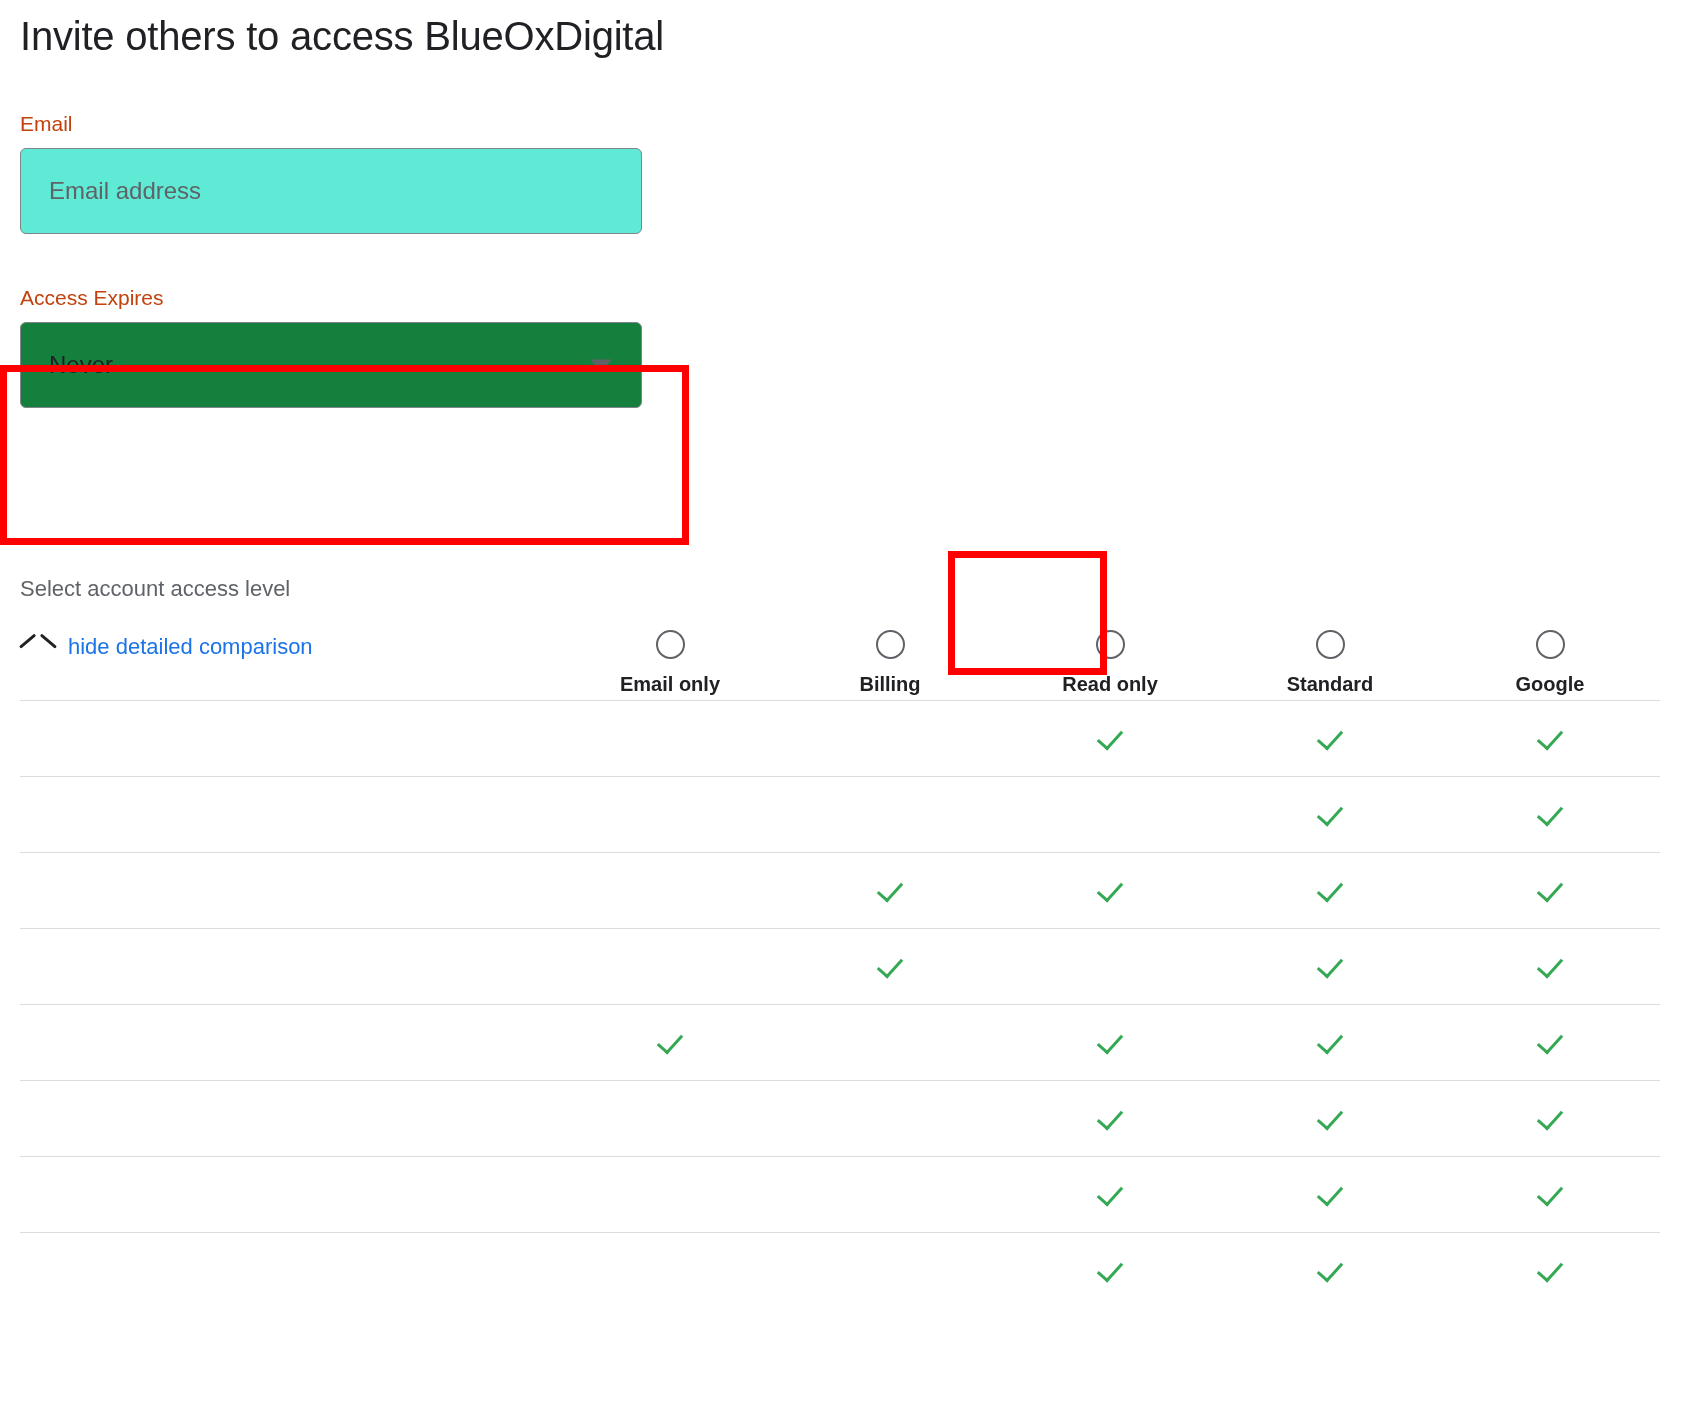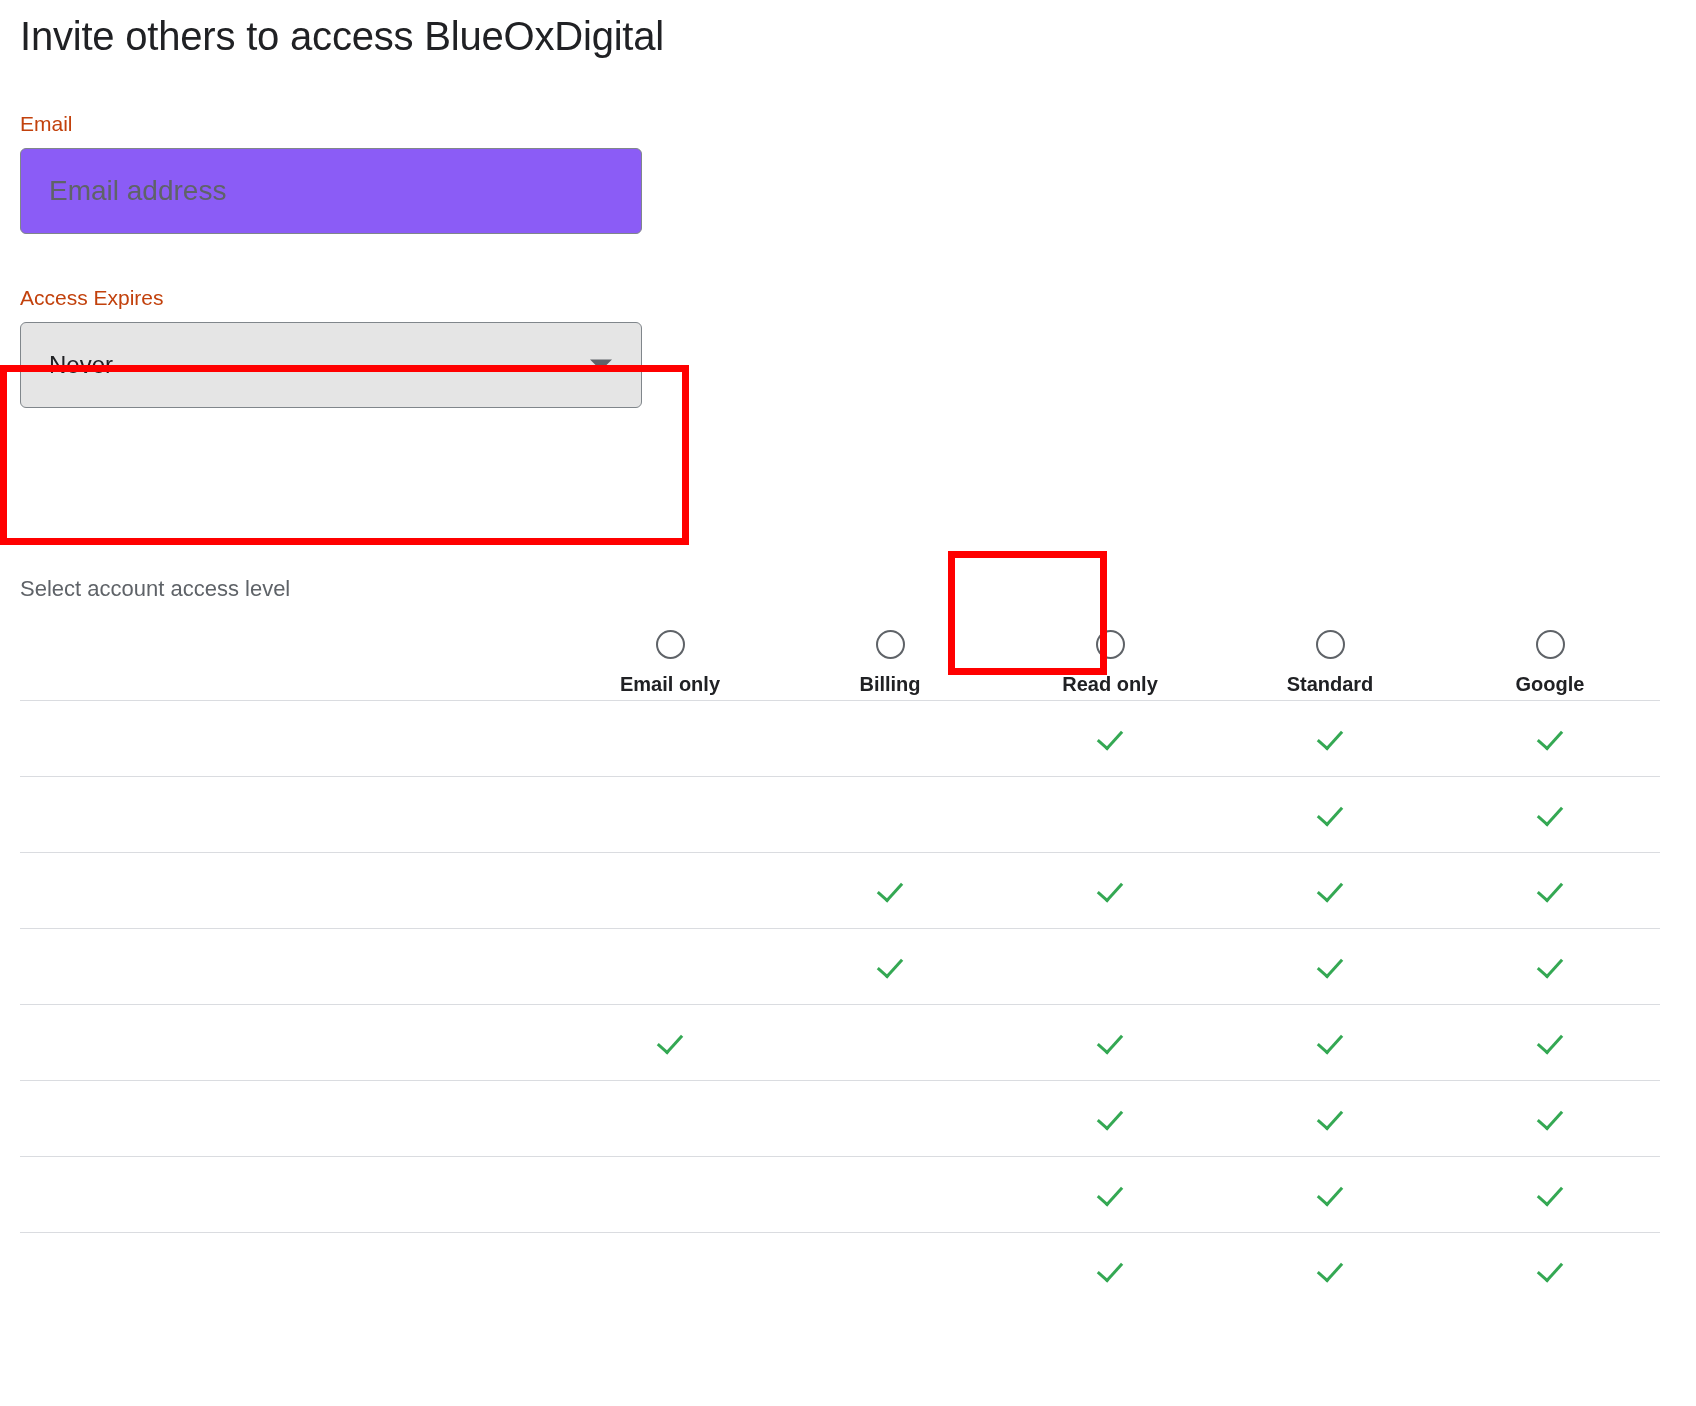--- a/index.html
+++ b/index.html
@@ -55,44 +55,44 @@
     font-size: 21px;
     color: #c2410c;
     margin-bottom: 12px;
     display: block;
   }
   .text-input {
     width: 622px;
     height: 86px;
     border: 1px solid #80868b;
     border-radius: 6px;
-    font-size: 28px;
+    font-size: 24px;
     font-family: "Liberation Sans", sans-serif;
     color: #202124;
     padding: 0 28px;
-    background: #8b5cf6;
+    background: #5eead4;
     outline: none;
     display: block;
   }
   .text-input::placeholder { color: #5f6368; }
 
   .select-wrap {
     position: relative;
     width: 622px;
     height: 86px;
   }
   .select-box {
     width: 622px;
     height: 86px;
     border: 1px solid #80868b;
     border-radius: 6px;
     font-size: 24px;
     color: #202124;
     padding: 0 28px;
-    background: #e5e5e5;
+    background: #15803d;
     display: flex;
     align-items: center;
     cursor: pointer;
   }
   .select-arrow {
     position: absolute;
     right: 30px;
     top: 50%;
     transform: translateY(-50%);
     width: 0; height: 0;
@@ -270,20 +270,24 @@
       <div class="select-box">
         <span>Never</span>
       </div>
       <span class="select-arrow"></span>
     </div>
   </div>
 
   <div class="access-section">
     <div class="access-left">
       <div class="access-left-title">Select account access level</div>
+      <div class="toggle-row">
+        <span class="chev"></span>
+        <span class="toggle-label">hide detailed comparison</span>
+      </div>
     </div>
   </div>
 
   <table class="cmp-table">
     <colgroup>
       <col class="c-feature">
       <col class="c-level">
         <col class="c-level">
         <col class="c-level">
         <col class="c-level">

